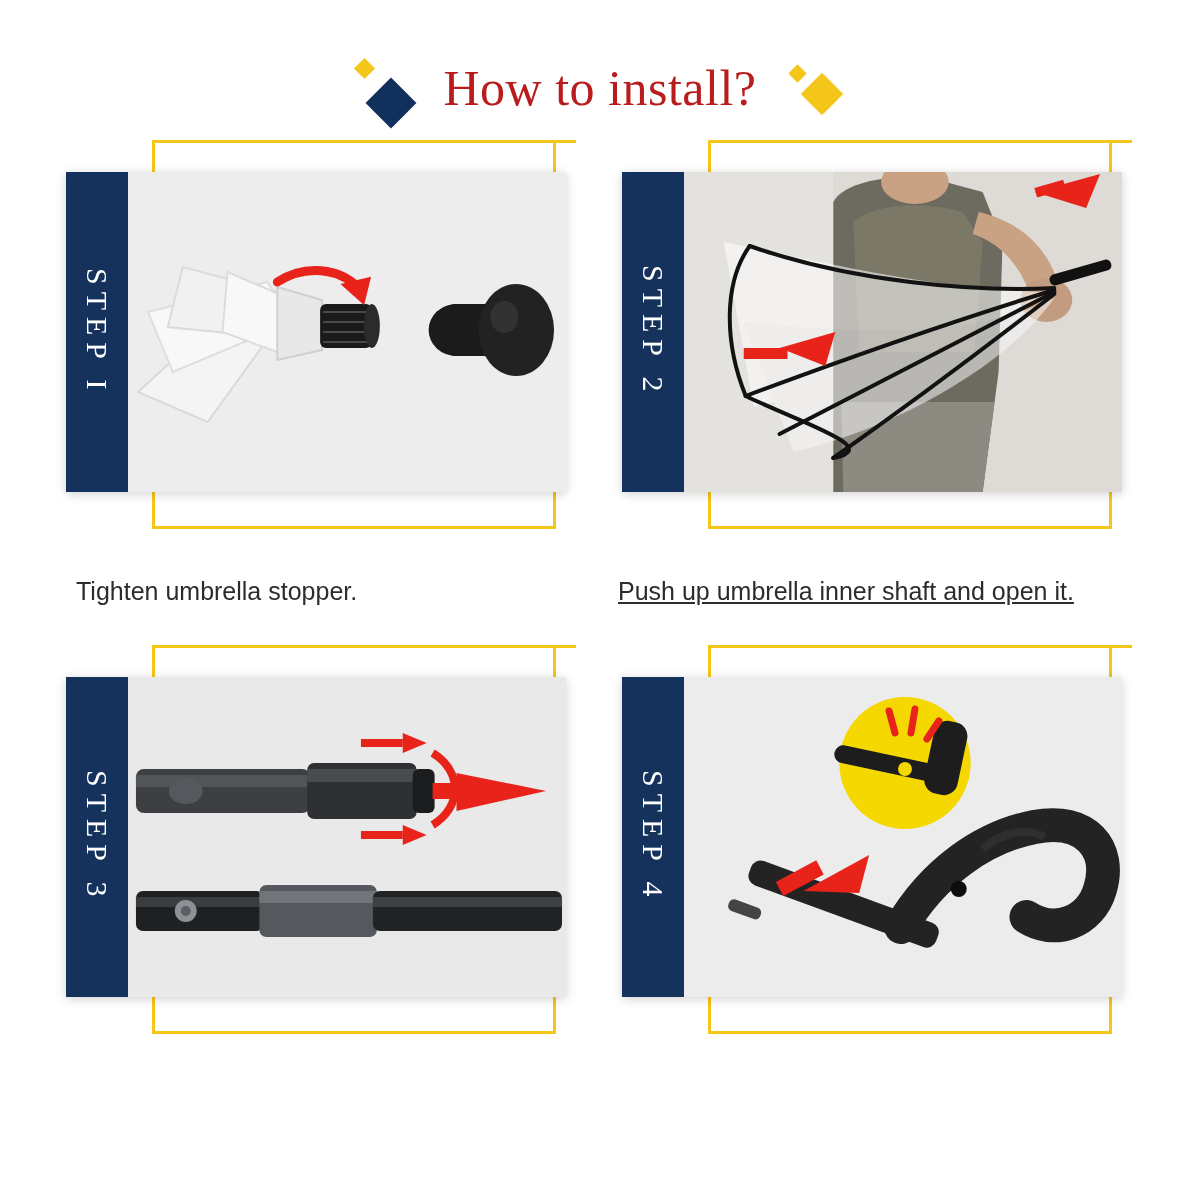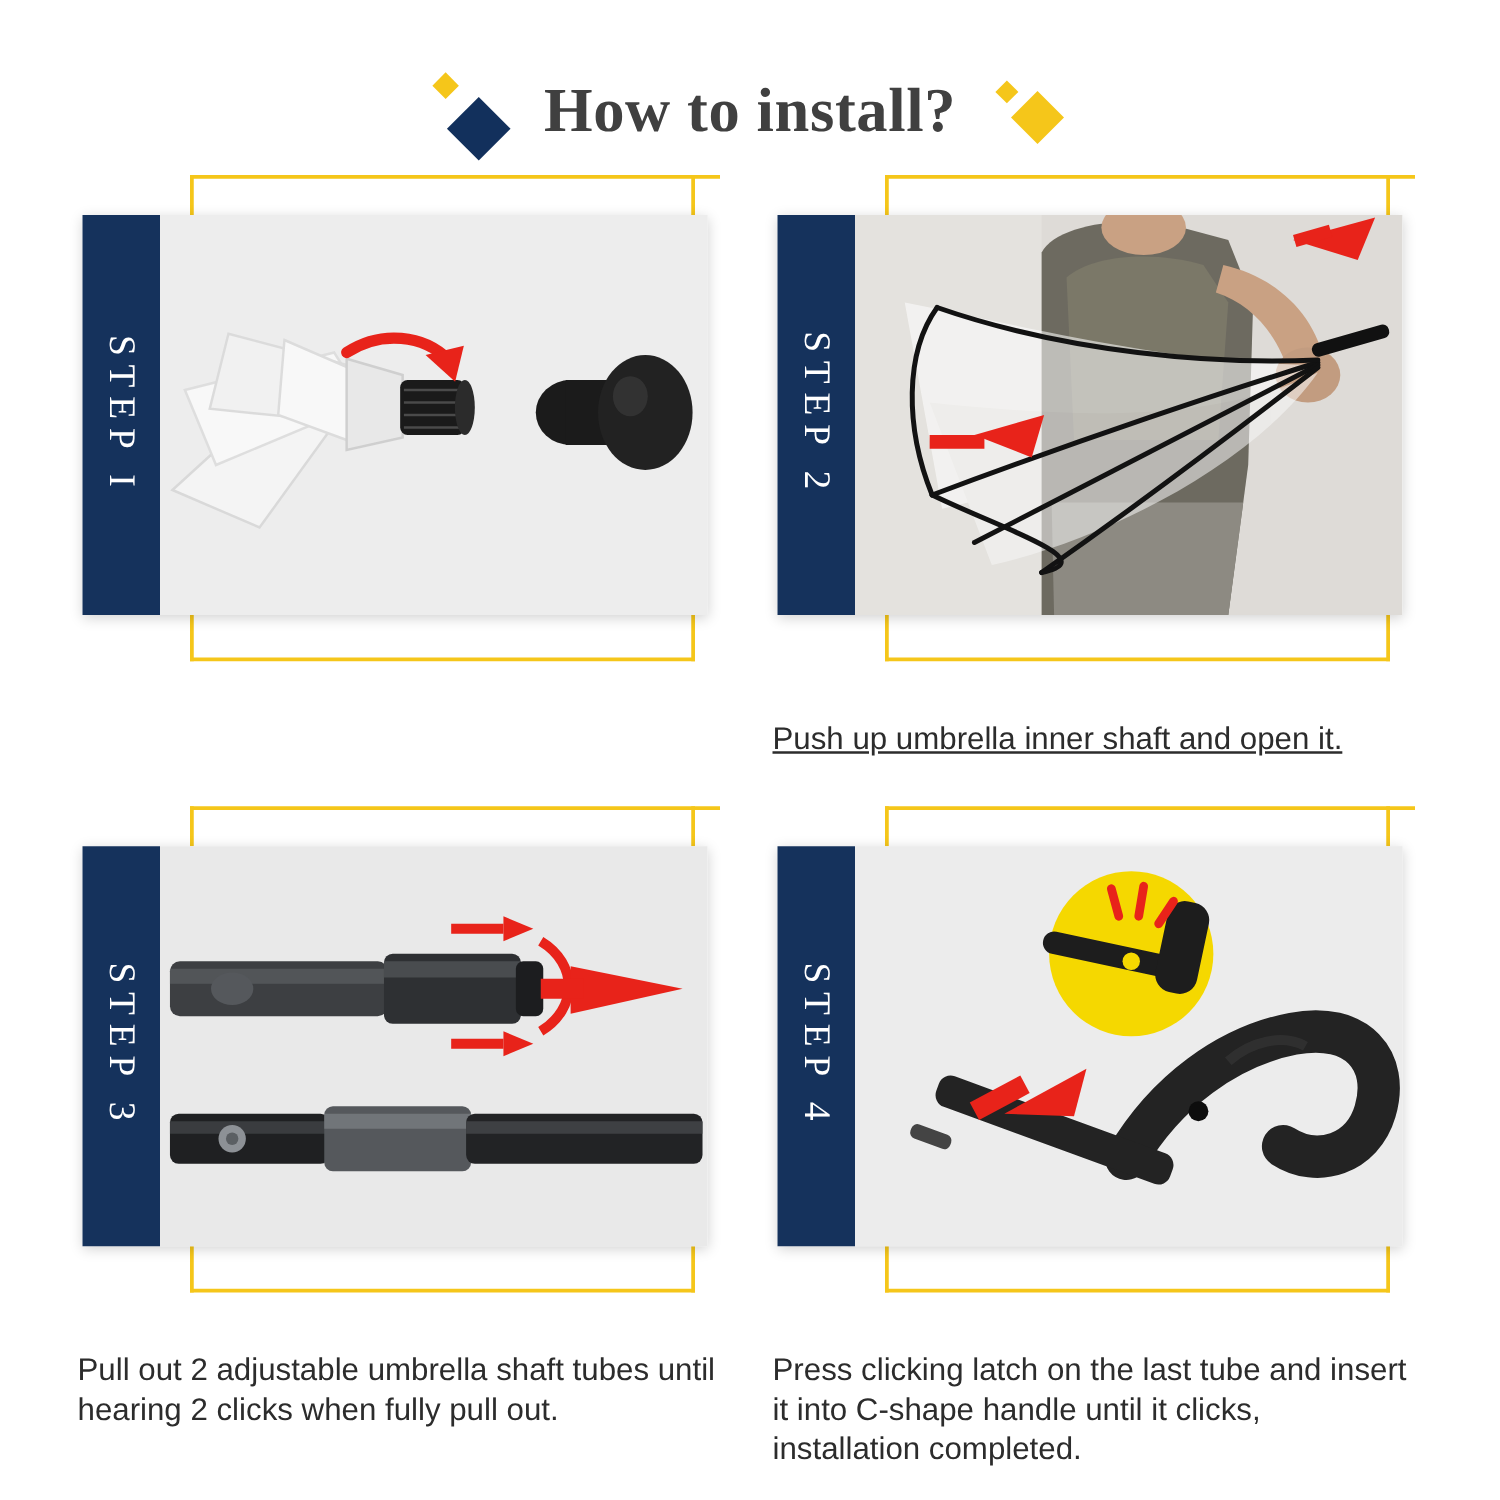--- a/index.html
+++ b/index.html
@@ -29,24 +29,24 @@
     left: 0;
     width: 1200px;
     height: 80px;
     display: flex;
     align-items: center;
     justify-content: center;
     gap: 26px;
   }
   .title-text {
     font-family: "Liberation Serif", serif;
-    font-weight: bold;
+    font-weight: normal;
     font-size: 50px;
     letter-spacing: 0.5px;
-    color: #404040;
+    color: #b91c1c;
     white-space: nowrap;
   }
   .diamond {
     display: inline-block;
     transform: rotate(45deg);
   }
   .diamond-navy-big {
     width: 36px; height: 36px;
     background: #12305c;
     margin-top: 12px;
@@ -202,20 +202,21 @@
                 <ellipse cx="390" cy="158" rx="38" ry="46" fill="#222"></ellipse>
                 <ellipse cx="378" cy="145" rx="14" ry="16" fill="#3d3d3d" opacity="0.6"></ellipse>
               </g>
 
               <path d="M150 110 C178 92, 212 96, 232 116" stroke="#e8231a" stroke-width="9" fill="none" stroke-linecap="round"></path>
               <polygon points="236,100 250,126 218,126" fill="#e8231a" transform="rotate(42 234 113)"></polygon>
             </svg>
           </div>
         </div>
       </div>
+      <div class="caption caption-1">Tighten umbrella stopper.</div>
     </div>
 
     <div class="cell cell-2">
       <div class="frame-wrap">
         <div class="bracket" style="left:96px; top:0; width:424px; height:0; border-width:3px 0 0 0;"></div>
         <div class="bracket" style="left:497px; top:0; width:0; height:122px; border-width:0 3px 0 0;"></div>
         <div class="bracket" style="left:96px; top:0; width:0; height:38px; border-width:0 0 0 3px;"></div>
         <div class="bracket" style="left:96px; top:386px; width:404px; height:0; border-width:3px 0 0 0;"></div>
         <div class="bracket" style="left:96px; top:330px; width:0; height:59px; border-width:0 0 0 3px;"></div>
         <div class="bracket" style="left:497px; top:330px; width:0; height:59px; border-width:0 3px 0 0;"></div>
@@ -310,21 +311,20 @@
                 <circle cx="58" cy="234" r="5" fill="#5b5f63"></circle>
                 <rect x="132" y="208" width="118" height="52" rx="7" fill="#55585c"></rect>
                 <rect x="132" y="214" width="118" height="12" fill="#7d8186" opacity="0.7"></rect>
                 <rect x="246" y="214" width="190" height="40" rx="7" fill="#222325"></rect>
                 <rect x="246" y="220" width="190" height="10" fill="#4a4d50" opacity="0.7"></rect>
               </g>
             </svg>
           </div>
         </div>
       </div>
-      <div class="caption caption-3">Pull out 2 adjustable umbrella shaft tubes until hearing 2 clicks when fully pull out.</div>
     </div>
 
     <div class="cell cell-4">
       <div class="frame-wrap">
         <div class="bracket" style="left:96px; top:0; width:424px; height:0; border-width:3px 0 0 0;"></div>
         <div class="bracket" style="left:497px; top:0; width:0; height:122px; border-width:0 3px 0 0;"></div>
         <div class="bracket" style="left:96px; top:0; width:0; height:38px; border-width:0 0 0 3px;"></div>
         <div class="bracket" style="left:96px; top:386px; width:404px; height:0; border-width:3px 0 0 0;"></div>
         <div class="bracket" style="left:96px; top:330px; width:0; height:59px; border-width:0 0 0 3px;"></div>
         <div class="bracket" style="left:497px; top:330px; width:0; height:59px; border-width:0 3px 0 0;"></div>
@@ -354,17 +354,16 @@
                 <line x1="228" y1="56" x2="232" y2="32"></line>
                 <line x1="244" y1="62" x2="256" y2="44"></line>
               </g>
 
               <polygon points="120,214 186,178 176,216" fill="#e8231a"></polygon>
               <rect x="96" y="204" width="46" height="16" fill="#e8231a" transform="rotate(-28 96 212)"></rect>
             </svg>
           </div>
         </div>
       </div>
-      <div class="caption caption-4">Press clicking latch on the last tube and insert it into C-shape handle until it clicks, installation completed.</div>
     </div>
 
   </div>
 </div>
 
 </body></html>

